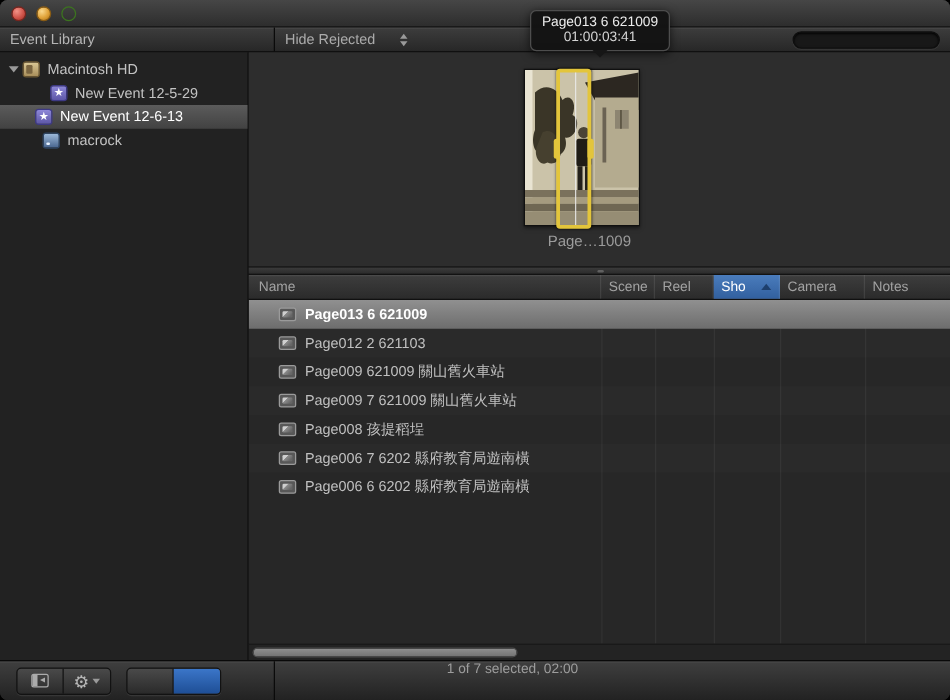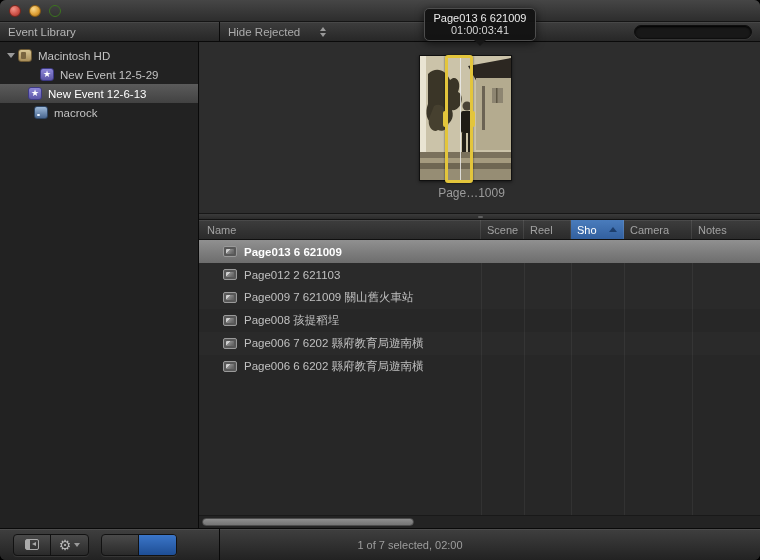--- a/index.html
+++ b/index.html
@@ -90,21 +90,21 @@
   .seg:last-child { border-right:none; }
   .seg.active { background:linear-gradient(#3b76c9,#1e4e95); }
   .panel-toggle-glyph { width:14px; height:11px; border:1px solid #ababab; border-radius:2px; position:relative; }
   .panel-toggle-glyph::before { content:""; position:absolute; left:0; top:0; bottom:0; width:4px; background:#ababab; }
   .panel-toggle-glyph::after { content:""; position:absolute; right:2px; top:2px; width:0; height:0; border-top:2.5px solid transparent; border-bottom:2.5px solid transparent; border-right:4px solid #ababab; }
   .gear-glyph { color:#b8b8b8; font-size:14px; line-height:14px; }
   .caret-down { width:0; height:0; border-left:3px solid transparent; border-right:3px solid transparent; border-top:4px solid #9a9a9a; margin-left:3px; }
   .strip { width:16px; height:6px; border-radius:1px; background:repeating-linear-gradient(90deg,#9e9e9e 0 2px,#5a5a5a 2px 4px); margin:1px 0; }
   .strip.blue { background:repeating-linear-gradient(90deg,#8ab6ec 0 2px,#3c70b4 2px 4px); }
   .list-lines { width:16px; height:2px; background:#a9cdf2; border-radius:1px; margin-top:2px; }
-  .footer-right { flex:1; display:flex; align-items:center; justify-content:center; }
+  .footer-right { flex:1; display:flex; justify-content:center; }
   .status-text { color:#9d9d9d; font-size:11px; transform:translateX(-80px); }
 </style>
 </head>
 <body>
 
 <div class="window">
 
   <div class="titlebar">
     <span class="light light-close"></span>
     <span class="light light-min"></span>
@@ -232,20 +232,24 @@
           <div class="col-sep" style="left: 425px;"></div>
           <div class="col-sep" style="left: 493px;"></div>
           <div class="row selected">
     <span class="photo-icon"></span>
     <span>Page013 6 621009</span>
   </div>
           <div class="row stripe">
     <span class="photo-icon"></span>
     <span>Page012 2 621103</span>
   </div>
+          <div class="row">
+    <span class="photo-icon"></span>
+    <span>Page009 621009 關山舊火車站</span>
+  </div>
           <div class="row stripe">
     <span class="photo-icon"></span>
     <span>Page009 7 621009 關山舊火車站</span>
   </div>
           <div class="row">
     <span class="photo-icon"></span>
     <span>Page008 孩提稻埕</span>
   </div>
           <div class="row stripe">
     <span class="photo-icon"></span>

